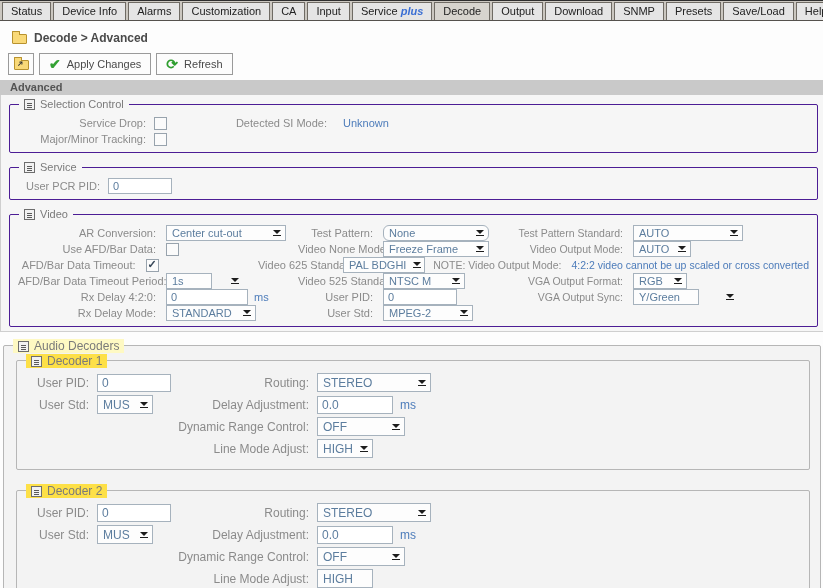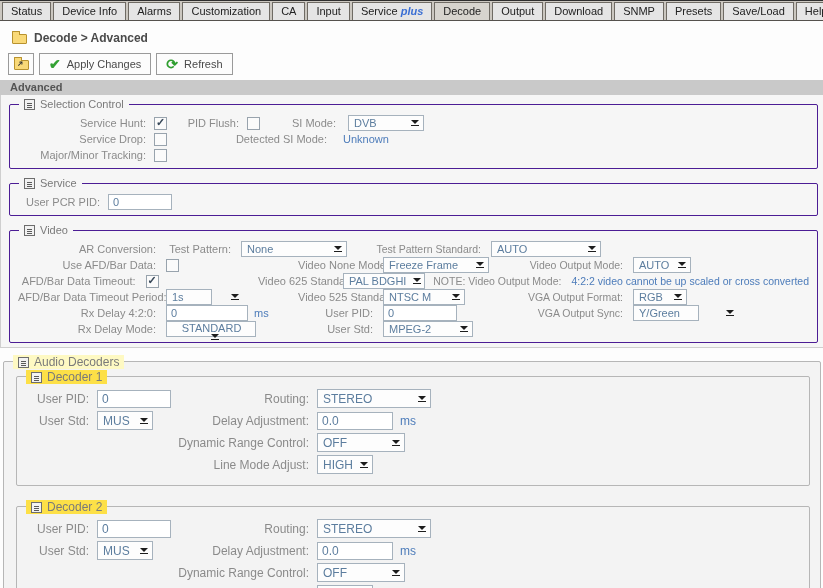--- a/index.html
+++ b/index.html
@@ -183,31 +183,20 @@
 <div class="section-bar">Advanced</div>
 
 <div class="panel-upper">
 
   <div class="fs">
     <div class="fs-legend">
       <span class="legend-icon"></span>
       <span>Selection Control</span>
     </div>
     <div class="row sc-row">
-      <span class="lbl sc-l1">Service Hunt:</span>
-      <span class="cb sc-cb checked"></span>
-      <span class="lbl sc-l2">PID Flush:</span>
-      <span class="cb sc-cb"></span>
-      <span class="lbl sc-l3">SI Mode:</span>
-      <span class="combo sc-combo">
-          <span>DVB</span>
-          <span class="arr"></span>
-        </span>
-    </div>
-    <div class="row sc-row">
       <span class="lbl sc-l1">Service Drop:</span>
       <span class="cb sc-cb"></span>
       <span class="lbl sc-det">Detected SI Mode:</span>
       <span class="bval" style="margin-left:16px;">Unknown</span>
     </div>
     <div class="row sc-row">
       <span class="lbl sc-l1">Major/Minor Tracking:</span>
       <span class="cb sc-cb"></span>
     </div>
   </div>
@@ -223,23 +212,29 @@
     </div>
   </div>
 
   <div class="fs" style="margin-top:14px;">
     <div class="fs-legend">
       <span class="legend-icon"></span>
       <span>Video</span>
     </div>
     <div class="row">
       <span class="lbl va-lbl">AR Conversion:</span>
+      <span class="va-ctl">
+          <span class="combo" style="width:120px;">
+            <span>Center cut-out</span>
+            <span class="arr"></span>
+          </span>
+        </span>
       <span class="lbl vb-lbl">Test Pattern:</span>
       <span class="vb-ctl">
-          <span class="combo" style="width:108px;">
+          <span class="combo" style="width:108px;border-radius:6px;">
             <span>None</span>
             <span class="arr"></span>
           </span>
         </span>
       <span class="lbl vc-lbl">Test Pattern Standard:</span>
       <span class="vc-ctl">
           <span class="combo" style="width:110px;">
             <span>AUTO</span>
             <span class="arr"></span>
           </span>
@@ -319,21 +314,21 @@
       <span class="vc-ctl">
           <span class="combo" style="width:66px;gap:39px;">
             <span>Y/Green</span>
             <span class="arr"></span>
           </span>
         </span>
     </div>
     <div class="row">
       <span class="lbl va-lbl">Rx Delay Mode:</span>
       <span class="va-ctl">
-          <span class="combo" style="width:90px;flex-direction:column;">
+          <span class="combo" style="width:90px;">
             <span>STANDARD</span>
             <span class="arr"></span>
           </span>
         </span>
       <span class="lbl vb-lbl">User Std:</span>
       <span class="vb-ctl">
           <span class="combo" style="width:90px;">
             <span>MPEG-2</span>
             <span class="arr"></span>
           </span>

